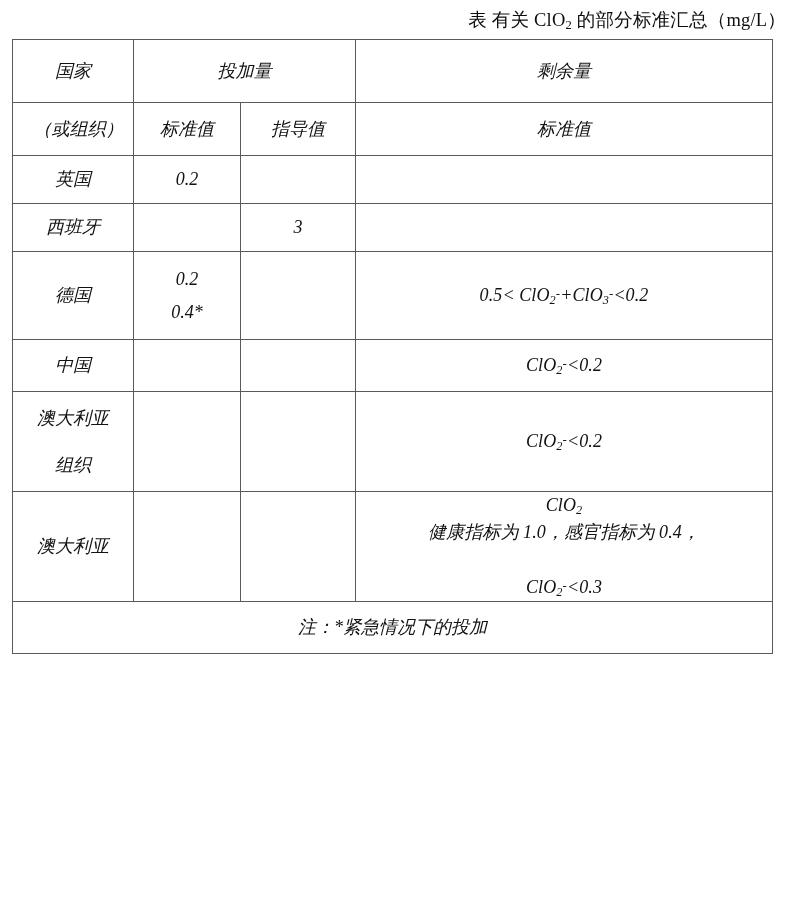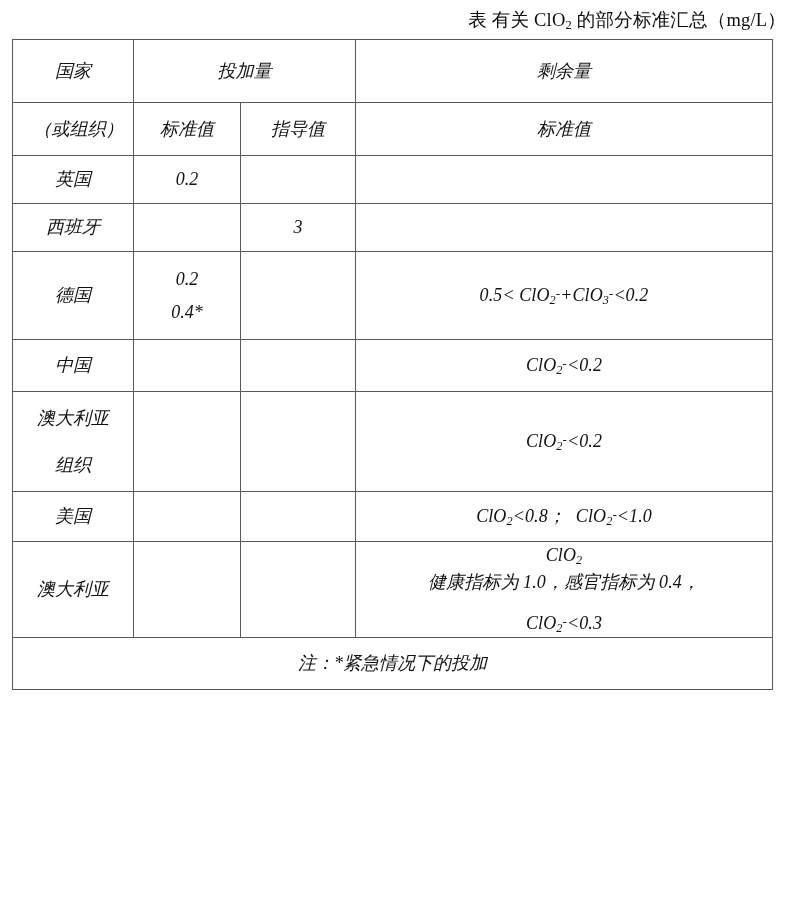--- a/index.html
+++ b/index.html
@@ -75,21 +75,21 @@
   .cell-lines span {
     display: block;
   }
   .cell-lines span + span {
     margin-top: 6px;
   }
   .wholines span + span {
     margin-top: 20px;
   }
   .auslines span + span {
-    margin-top: 14px;
+    margin-top: 28px;
   }
   .num { font-size: 18px; }
   .formula { font-size: 18.5px; letter-spacing: 0.1px; }
   .formula sub { font-size: 0.68em; vertical-align: -0.22em; }
   .formula sup { font-size: 0.72em; vertical-align: 0.34em; }
   .note-cell { font-size: 18.5px; }
   .sp { display: inline-block; width: 10px; }
 </style>
 </head>
 <body>
@@ -161,26 +161,20 @@
             <span>澳大利亚</span>
             <span>组织</span>
           </td>
           <td class="num"></td>
           <td class="num"></td>
           <td class="formula">ClO<sub>2</sub><sup>-</sup>&lt;0.2</td>
         </tr>
 
 
 
-        <tr class="r-std" style="height:50px;">
-          <td>美国</td>
-          <td class="num"></td>
-          <td class="num"></td>
-          <td class="formula">ClO<sub>2</sub>&lt;0.8；<span class="sp"></span>ClO<sub>2</sub><sup>-</sup>&lt;1.0</td>
-        </tr>
 
 
         <tr class="r-aus">
           <td>澳大利亚</td>
           <td class="num"></td>
           <td class="num"></td>
           <td class="formula cell-lines auslines">
             <span>ClO<sub>2</sub><span> 健康指标为 1.0，感官指标为 0.4，</span></span>
             <span>ClO<sub>2</sub><sup>-</sup>&lt;0.3</span>
           </td>

